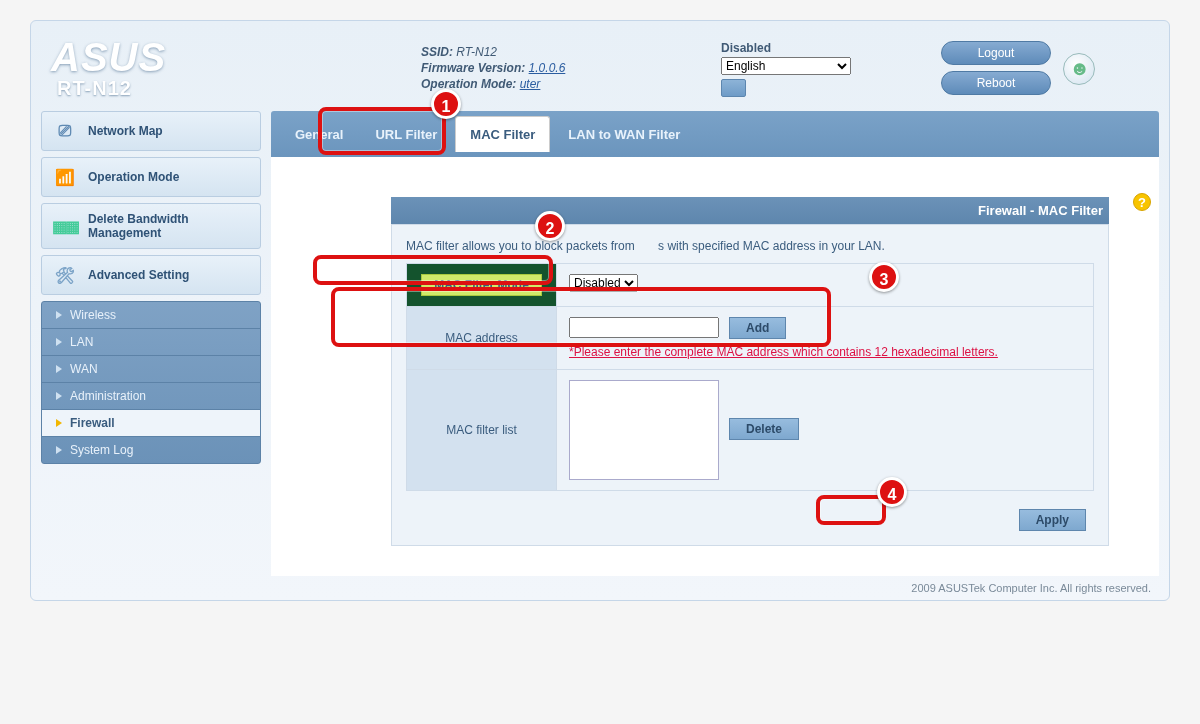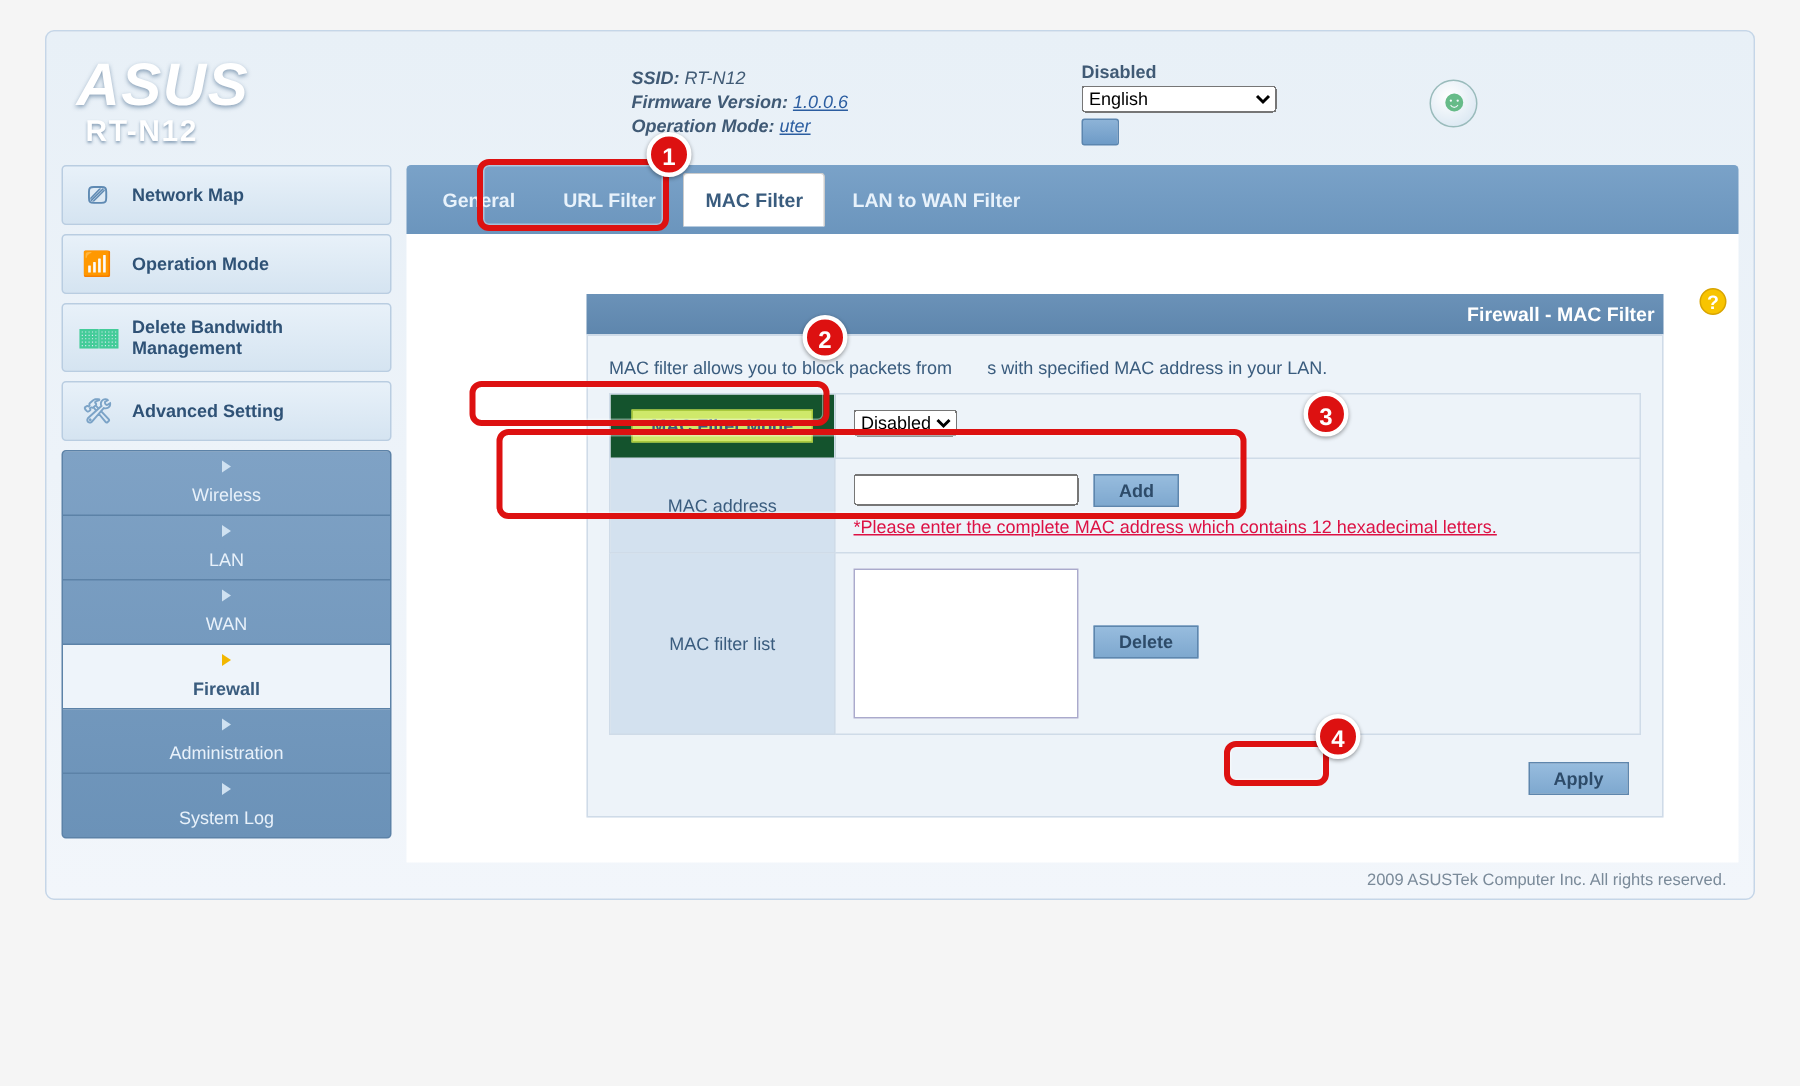--- a/index.html
+++ b/index.html
@@ -123,21 +123,20 @@
   }
   .sub-item{
     padding:6px 14px;
     color:#e8f1fa;
     font-size:12px;
     border-bottom:1px solid #5c82a7;
     display:flex;
     align-items:center;
     gap:8px;
     cursor:pointer;
-    flex-direction:column;
   }
   .sub-item:last-child{border-bottom:none;}
   .sub-item.active{
     background:#eef4fa;
     color:#3a5c7e;
     font-weight:bold;
   }
   .tri{
     display:inline-block;width:0;height:0;
     border-top:4px solid transparent;border-bottom:4px solid transparent;
@@ -293,20 +292,24 @@
       <div class="info-row"><b>Operation Mode:</b> <a href="#">uter</a></div>
     </div>
     <div class="lang-block">
       <label>Disabled</label>
       <select>
         <option>English</option>
       </select>
       <br>
       <button class="small-button">&nbsp;</button>
     </div>
+    <div class="btn-col">
+      <div class="pill-btn">Logout</div>
+      <div class="pill-btn">Reboot</div>
+    </div>
     <span class="face-icon"></span>
   </div>
 
   <div class="body-row">
 
     <div class="sidebar">
       <div class="side-item">
         <span class="side-icon i-net">⎚</span>
         <span>Network Map</span>
       </div>
@@ -328,27 +331,27 @@
             <span>Wireless</span>
           </div>
         <div class="sub-item">
             <span class="tri"></span>
             <span>LAN</span>
           </div>
         <div class="sub-item">
             <span class="tri"></span>
             <span>WAN</span>
           </div>
+        <div class="sub-item">
+            <span class="tri"></span>
+            <span>Administration</span>
+          </div>
         <div class="sub-item active">
             <span class="tri"></span>
             <span>Firewall</span>
-          </div>
-        <div class="sub-item">
-            <span class="tri"></span>
-            <span>Administration</span>
           </div>
         <div class="sub-item">
             <span class="tri"></span>
             <span>System Log</span>
           </div>
       </div>
     </div>
 
     <div class="main">
       <div class="tabbar">

